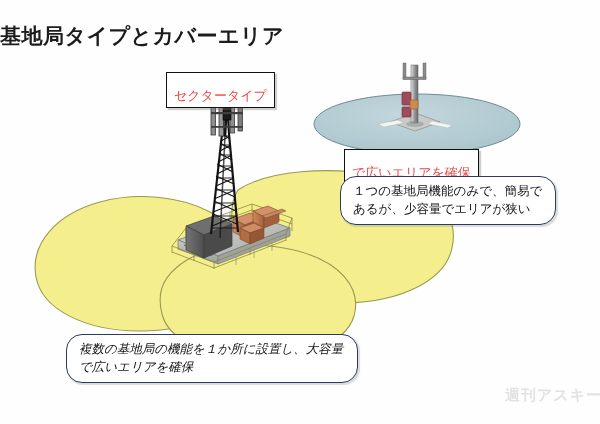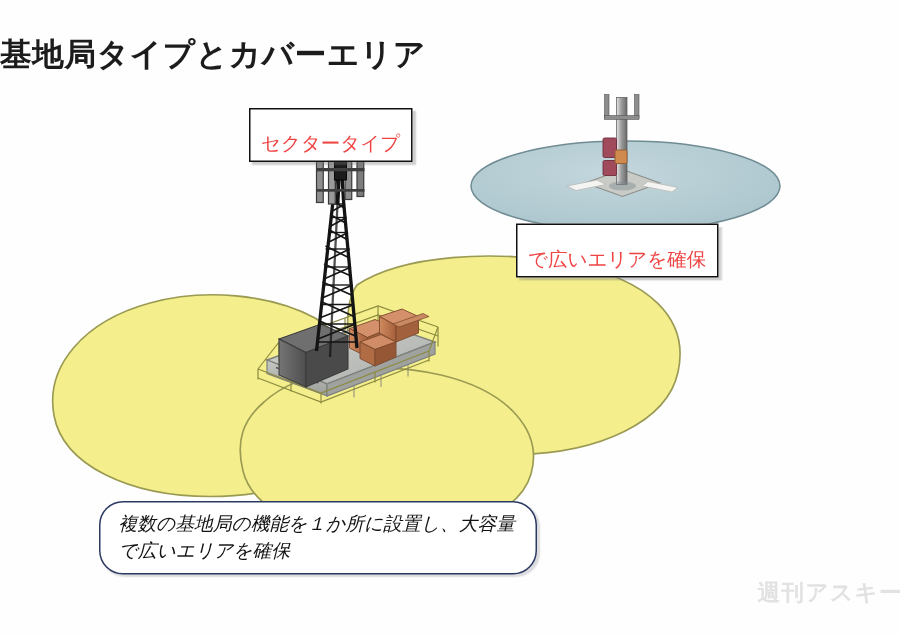--- a/index.html
+++ b/index.html
@@ -286,19 +286,21 @@
     </g>
 
   </svg>
 
   <div class="title">基地局タイプとカバーエリア</div>
 
   <div class="tagbox" id="tag-sector">セクタータイプ</div>
 
   <div class="tagbox" id="tag-omni">で広いエリアを確保</div>
 
+  <div class="callout" id="callout-omni">１つの基地局機能のみで、簡易で
+あるが、少容量でエリアが狭い</div>
 
   <div class="callout" id="callout-sector">複数の基地局の機能を１か所に設置し、大容量
 で広いエリアを確保</div>
 
   <div class="watermark">週刊アスキー</div>
 
 </div>
 
 </body></html>

